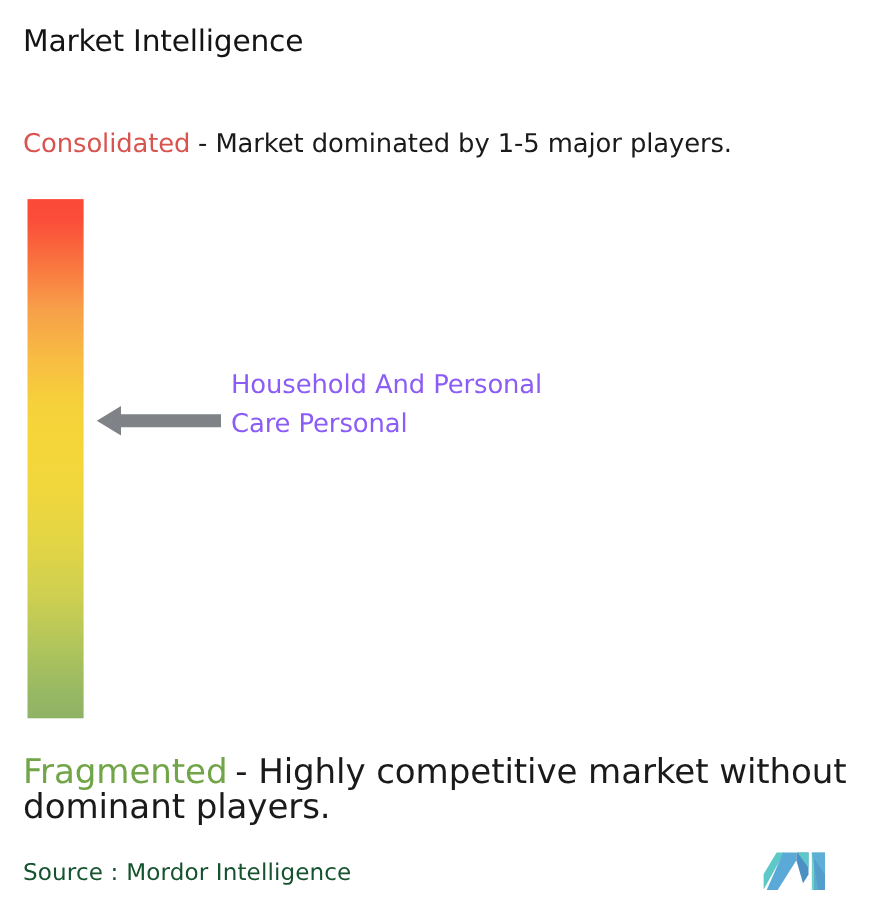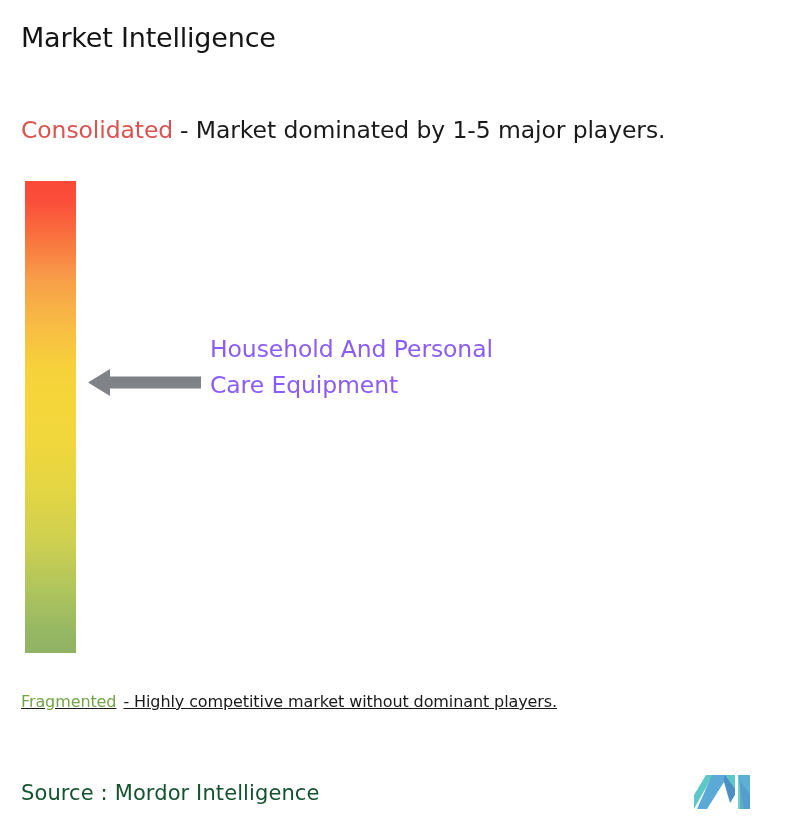--- a/index.html
+++ b/index.html
@@ -98,25 +98,24 @@
     color: #8b5cf6;
     letter-spacing: -0.1px;
   }
 
   
   .fragmented-block {
     position: absolute;
     left: 21px;
     top: 686px;
     width: 770px;
-    font-size: 16px;
+    font-size: 31px;
     line-height: 32px;
     color: #1a1a1a;
     letter-spacing: -0.1px;
-    text-decoration: underline;
   }
   .kw-fragmented {
     color: #72a548;
   }
 
   
   .source {
     position: absolute;
     left: 21px;
     top: 779px;
@@ -151,21 +150,21 @@
   <div class="gradient-bar"></div>
 
   <div class="arrow">
     <svg width="113" height="29" viewBox="0 0 113 29" xmlns="http://www.w3.org/2000/svg">
       <polygon points="0,14.5 22,1 22,8.5 113,8.5 113,20.5 22,20.5 22,28" fill="#7f8287"></polygon>
     </svg>
   </div>
 
   <div class="callout-label">
     <div>Household And Personal</div>
-    <div>Care Equipment</div>
+    <div>Care Personal</div>
   </div>
 
   <div class="fragmented-block">
     <span class="kw-fragmented">Fragmented</span><span class="kw-gap"></span><span>- Highly competitive market without dominant players.</span>
   </div>
 
   <div class="source">
     <span>Source :</span><span class="kw-gap"></span><span>Mordor Intelligence</span>
   </div>
 

